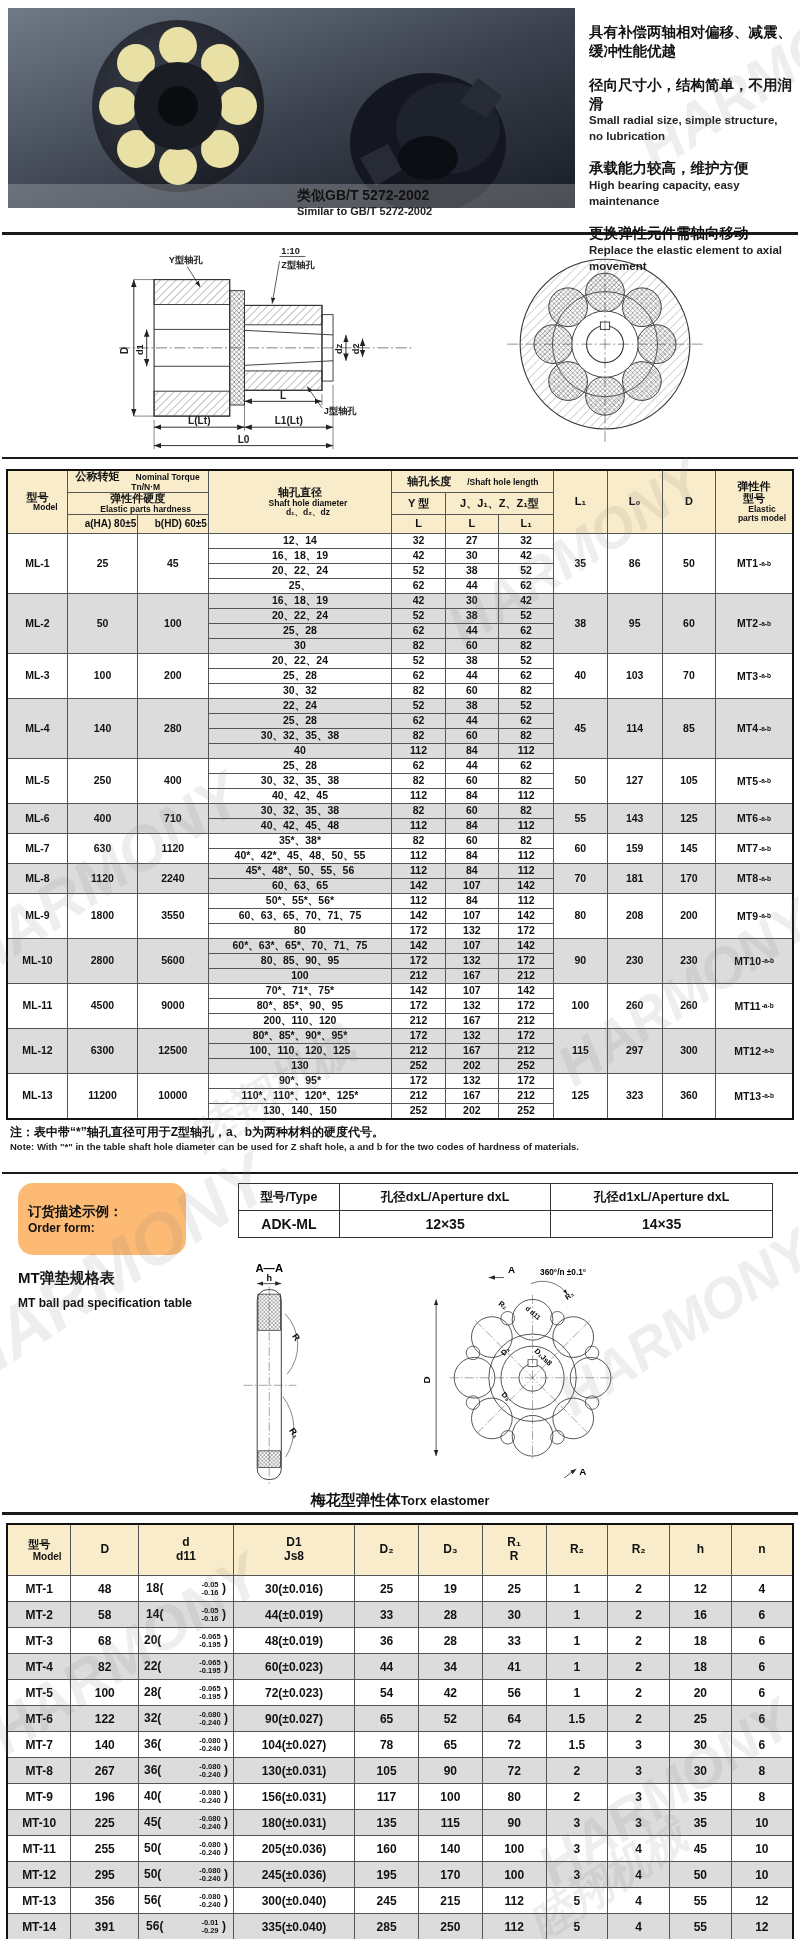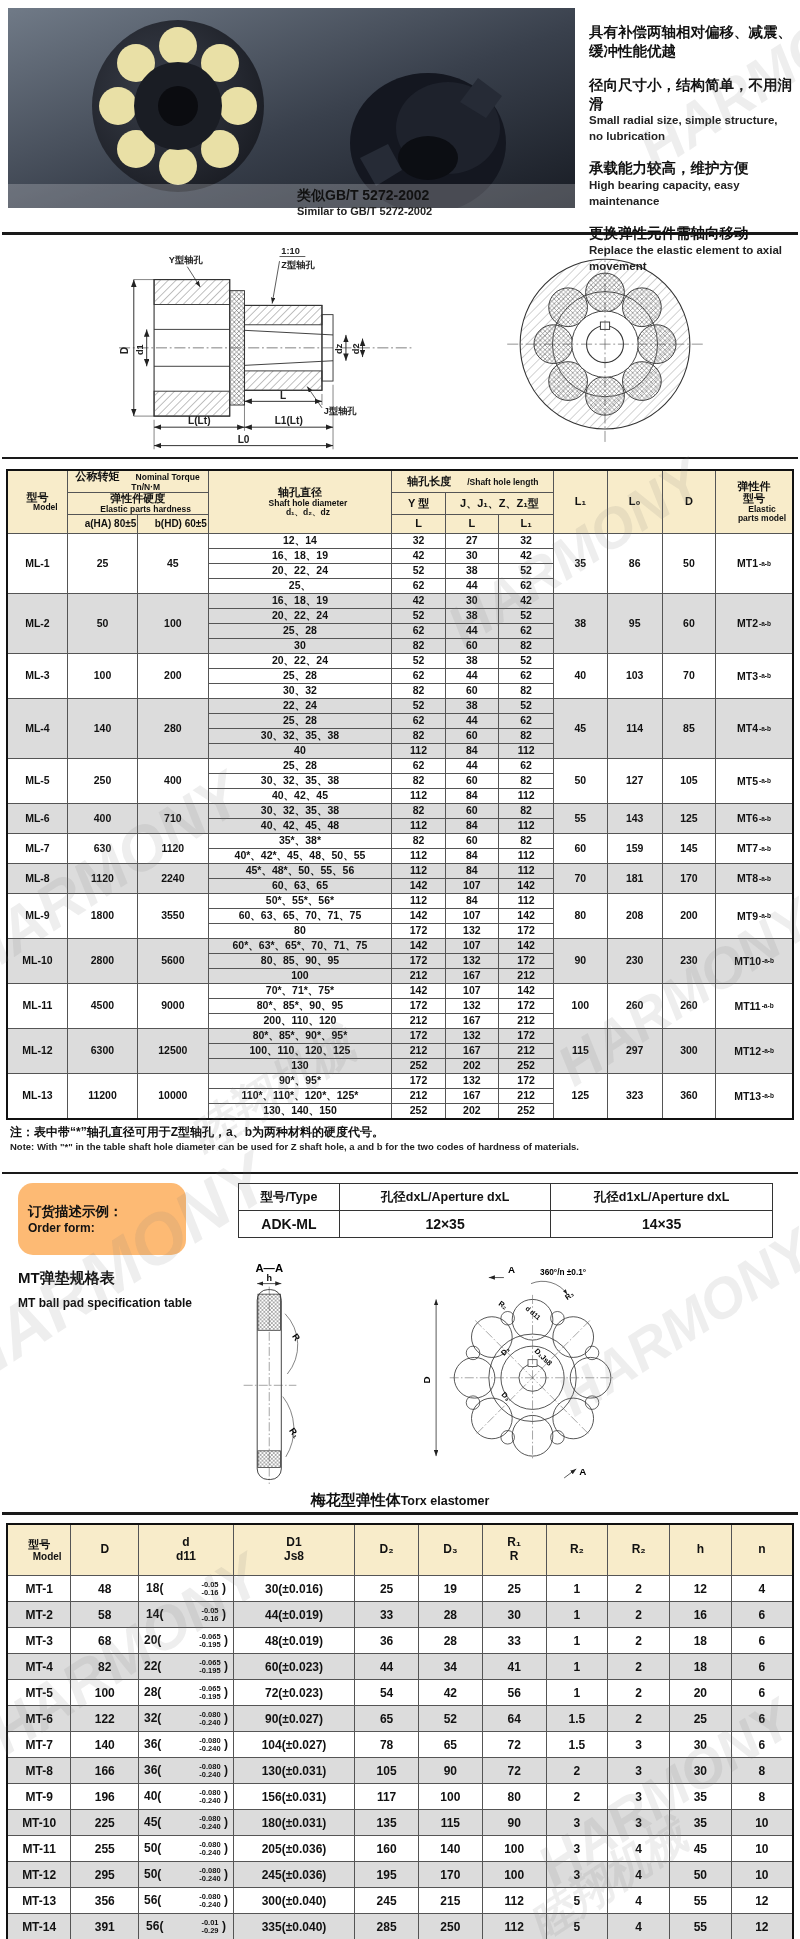--- a/index.html
+++ b/index.html
@@ -903,21 +903,21 @@
           <td>78</td>
           <td>65</td>
           <td>72</td>
           <td>1.5</td>
           <td>3</td>
           <td>30</td>
           <td>6</td>
         </tr>
         <tr class="alt">
           <td>MT-8</td>
-          <td>166</td>
+          <td>267</td>
           <td><span>36</span>(<span class="tolstk">
               <i>-0.080</i>
               <i>-0.240</i>
             </span> )</td>
           <td>130(±0.031)</td>
           <td>105</td>
           <td>90</td>
           <td>72</td>
           <td>2</td>
           <td>3</td>

